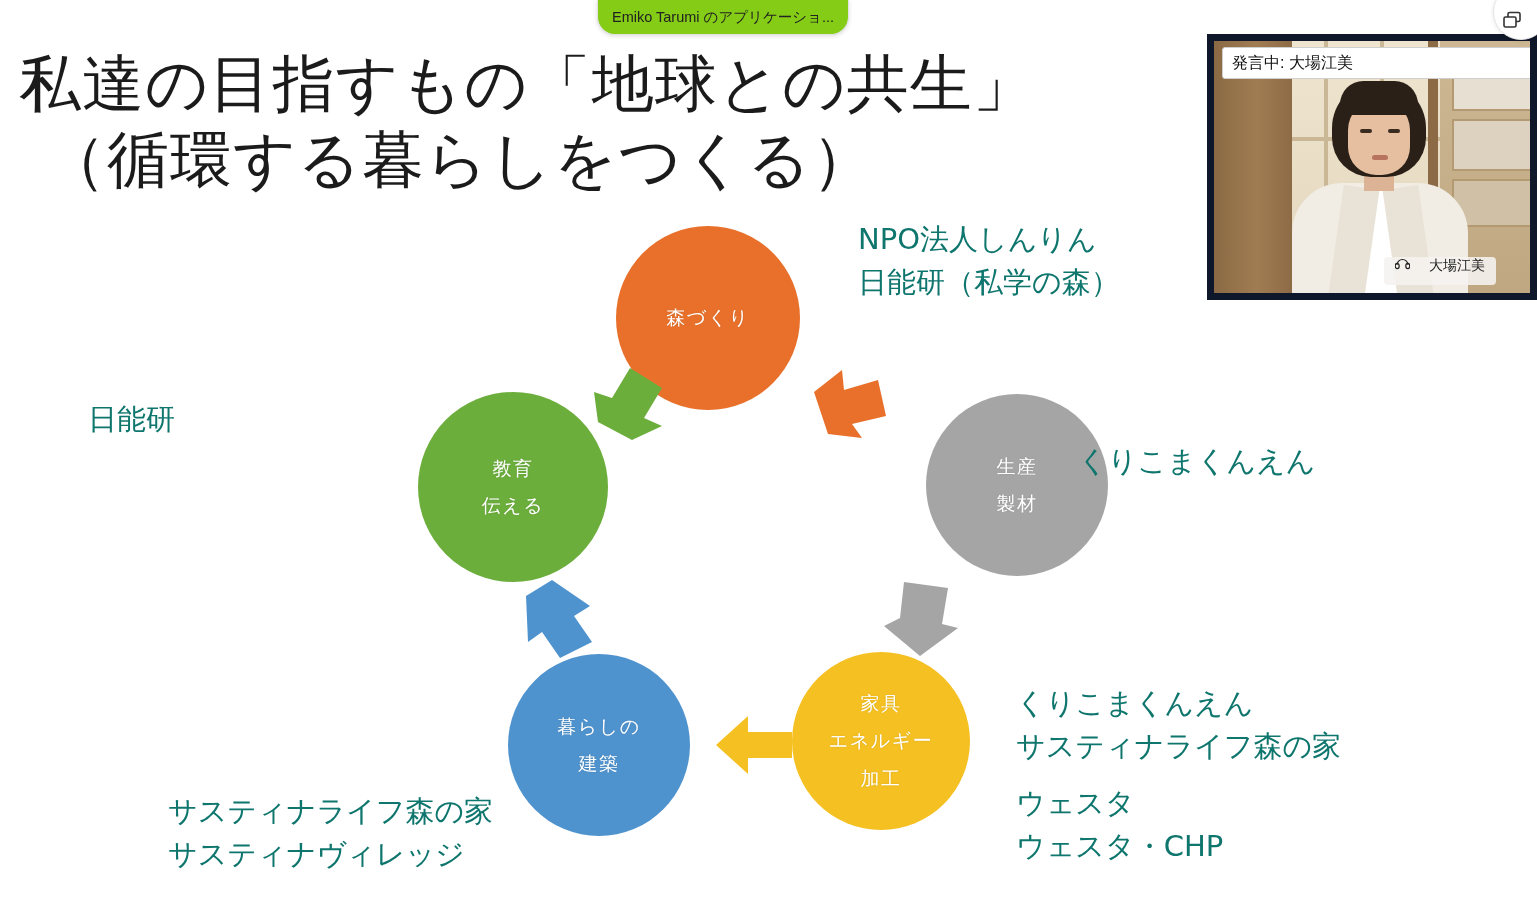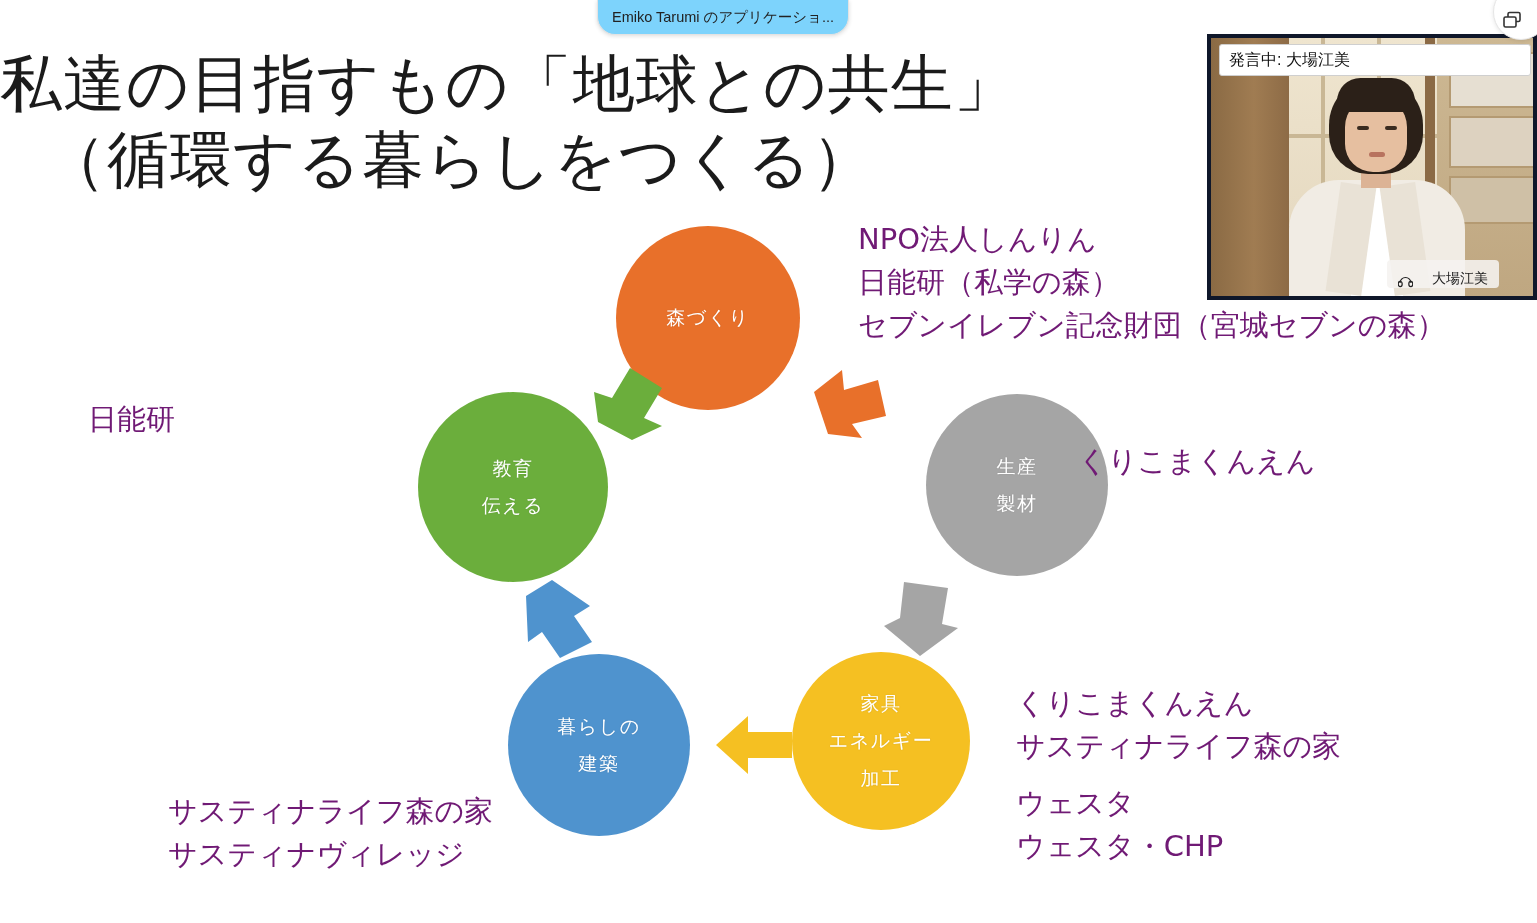--- a/index.html
+++ b/index.html
@@ -6,40 +6,40 @@
   body{
     width:1537px;height:923px;position:relative;overflow:hidden;
     background:#ffffff;
     font-family:"Liberation Sans","DejaVu Sans",sans-serif;
     color:#1a1a1a;
   }
 
   
   #share-pill{
     position:absolute; left:597px; top:0px; width:250px; height:34px;
-    background:#7dd3fc; border:1px solid #e3e3e3; border-top:none;
+    background:#84cc16; border:1px solid #e3e3e3; border-top:none;
     border-radius:0 0 18px 18px;
     box-shadow:0 1px 4px rgba(0,0,0,.14);
     display:flex; align-items:center; justify-content:center;
     font-size:14.5px; color:#222; white-space:nowrap; overflow:hidden;
     z-index:40;
   }
   #corner-btn{
     position:absolute; right:-12px; top:-16px; width:56px; height:56px;
     border-radius:50%; background:#ffffff; border:1px solid #e6e6e6;
     box-shadow:0 1px 4px rgba(0,0,0,.10);
     display:flex; align-items:flex-end; justify-content:flex-start;
     padding:0 0 8px 8px; box-sizing:border-box; z-index:41;
   }
 
   
   #video-panel{
     position:absolute; left:1207px; top:34px; width:330px; height:266px;
     z-index:35; overflow:hidden;
-    border:4px solid #0f172a;
+    border:7px solid #0f172a;
     box-sizing:border-box;
     background:#d8c7ab;
   }
   #video-scene{position:absolute; inset:0; overflow:hidden;}
   
   .vb{position:absolute;}
   #wall-left{left:0;top:0;width:78px;height:100%;background:linear-gradient(90deg,#8a6a44,#a07c52 55%,#8d6b46);}
   #wall-mid{left:78px;top:0;width:148px;height:100%;background:linear-gradient(180deg,#efe5cf,#e3d6bd);}
   #shoji-v1{left:110px;top:0;width:4px;height:100%;background:#c9b795;}
   #shoji-v2{left:166px;top:0;width:4px;height:100%;background:#c9b795;}
@@ -66,53 +66,53 @@
 
   #speaking-label{
     position:absolute; left:8px; top:6px; width:312px; height:32px;
     background:#ffffff; border:1px solid #cfcfcf; border-radius:3px;
     display:flex; align-items:center; padding-left:9px; box-sizing:border-box;
     font-size:16px; color:#111; white-space:nowrap; overflow:hidden;
   }
   #name-badge{
     position:absolute; right:34px; bottom:8px; height:28px;
     background:rgba(245,243,240,.88); border-radius:4px;
-    display:flex; align-items:flex-end; gap:19px; padding:0 11px;
+    display:flex; align-items:flex-start; gap:19px; padding:0 11px;
     font-size:14px; color:#1d1d1d; white-space:nowrap;
   }
 
   
   #slide-title{
     position:absolute; left:0px; top:46px; width:1210px;
     text-align:center; line-height:1.22;
     font-family:"DejaVu Sans","Liberation Sans",sans-serif;
     font-size:62px; font-weight:300; color:#1b1b1b; letter-spacing:1px;
   }
-  #slide-title .l1{display:block;text-align:left;padding-left:0;}
+  #slide-title .l1{display:block;text-align:left;padding-left:19px;}
   #slide-title .l2{display:block;text-align:left;padding-left:44px;}
 
   .circle{
     position:absolute; border-radius:50%;
     display:flex; flex-direction:column; align-items:center; justify-content:center;
     color:#ffffff; font-size:19px; line-height:1.95; letter-spacing:1.5px;
     text-shadow:0 0 2px rgba(0,0,0,.12);
     font-family:"DejaVu Sans","Liberation Sans",sans-serif;
   }
   #circle-forest{left:616px;top:226px;width:184px;height:184px;}
   #circle-production{left:926px;top:394px;width:182px;height:182px;}
   #circle-processing{left:792px;top:652px;width:178px;height:178px;justify-content:center;}
   #circle-living{left:508px;top:654px;width:182px;height:182px;}
   #circle-education{left:418px;top:392px;width:190px;height:190px;}
 
   .arrow{position:absolute;}
 
   .note{
     position:absolute;
     font-family:"DejaVu Sans","Liberation Sans",sans-serif;
-    font-size:29px; line-height:1.48; color:#701a75; white-space:nowrap;
+    font-size:29px; line-height:1.48; color:#0f766e; white-space:nowrap;
   }
   #note-forest{left:858px;top:218px;}
   #note-production{left:1078px;top:440px;}
   #note-education{left:88px;top:398px;}
   #note-processing{left:1016px;top:682px;}
   #note-living{left:168px;top:790px;}
   #note-processing .g2{margin-top:14px;}
 </style>
 </head>
 <body>
@@ -163,21 +163,20 @@
   <polygon points="2,37 34,8 34,24 78,24 78,50 34,50 34,66" fill="#F5C022"></polygon>
 </svg>
 
 <svg class="arrow" style="left:518px;top:578px;" width="84" height="82" viewBox="0 0 84 82">
   <polygon points="34,2 72,28 56,38 74,64 42,80 24,54 10,64 8,18" fill="#4F93CE"></polygon>
 </svg>
 
 <div class="note" id="note-forest">
   <div>NPO法人しんりん</div>
   <div>日能研（私学の森）</div>
-  <div>セブンイレブン記念財団（宮城セブンの森）</div>
 </div>
 
 <div class="note" id="note-production">
   <div>くりこまくんえん</div>
 </div>
 
 <div class="note" id="note-education">
   <div>日能研</div>
 </div>
 

